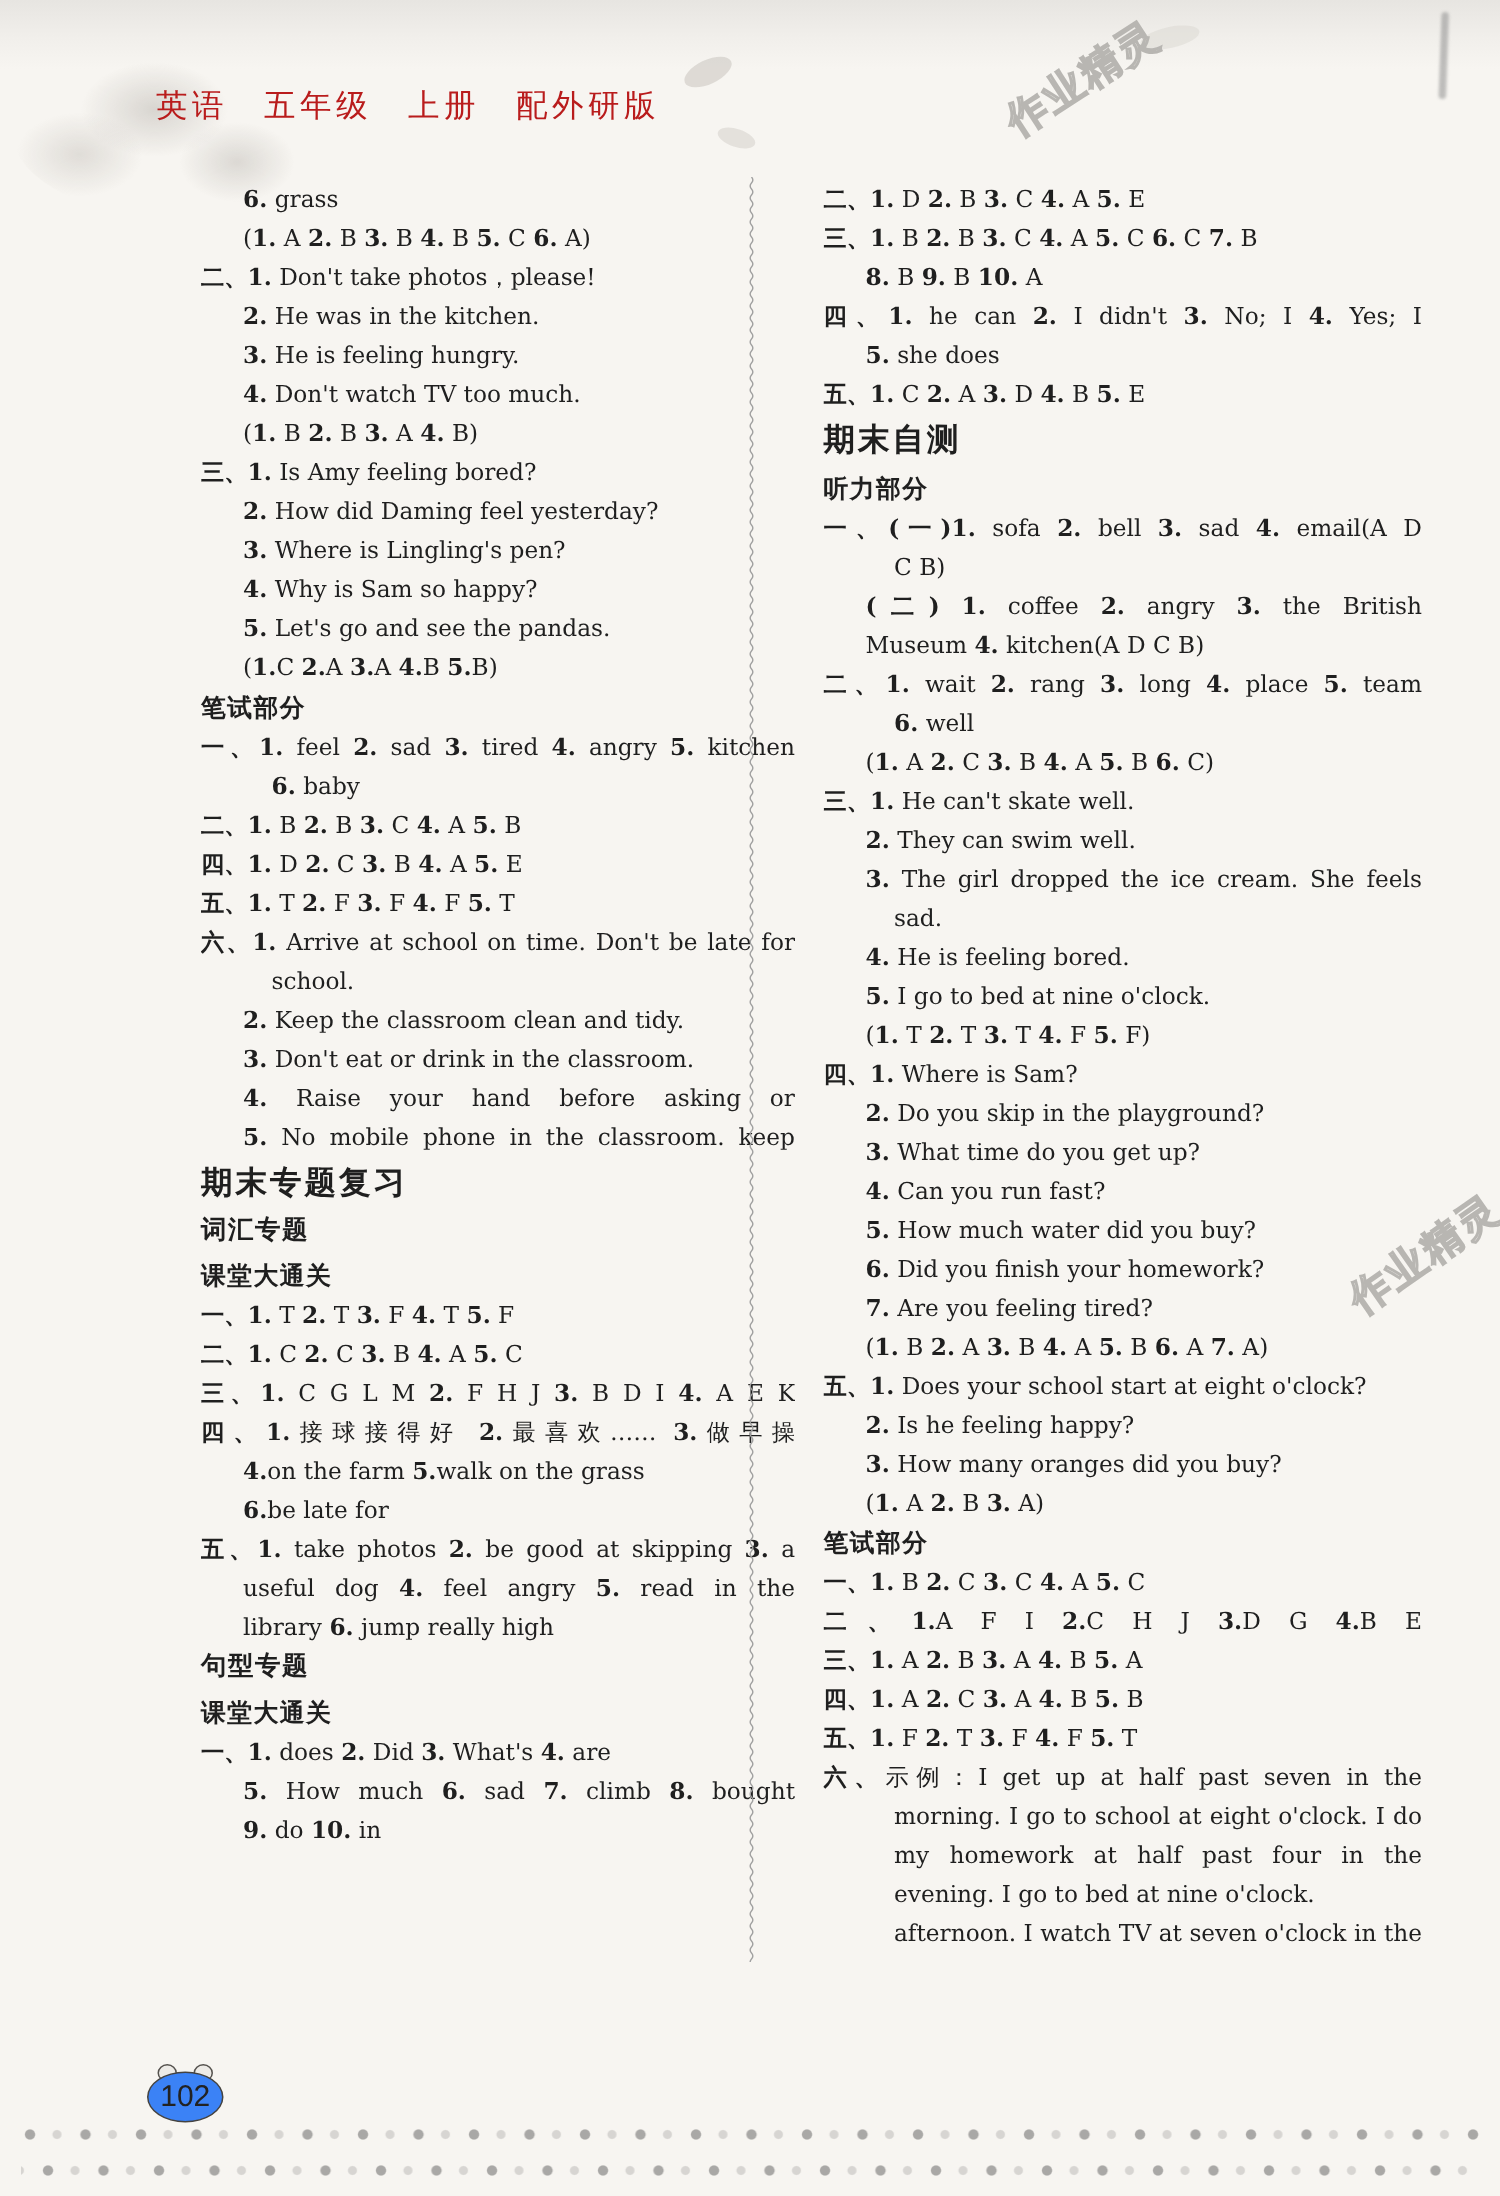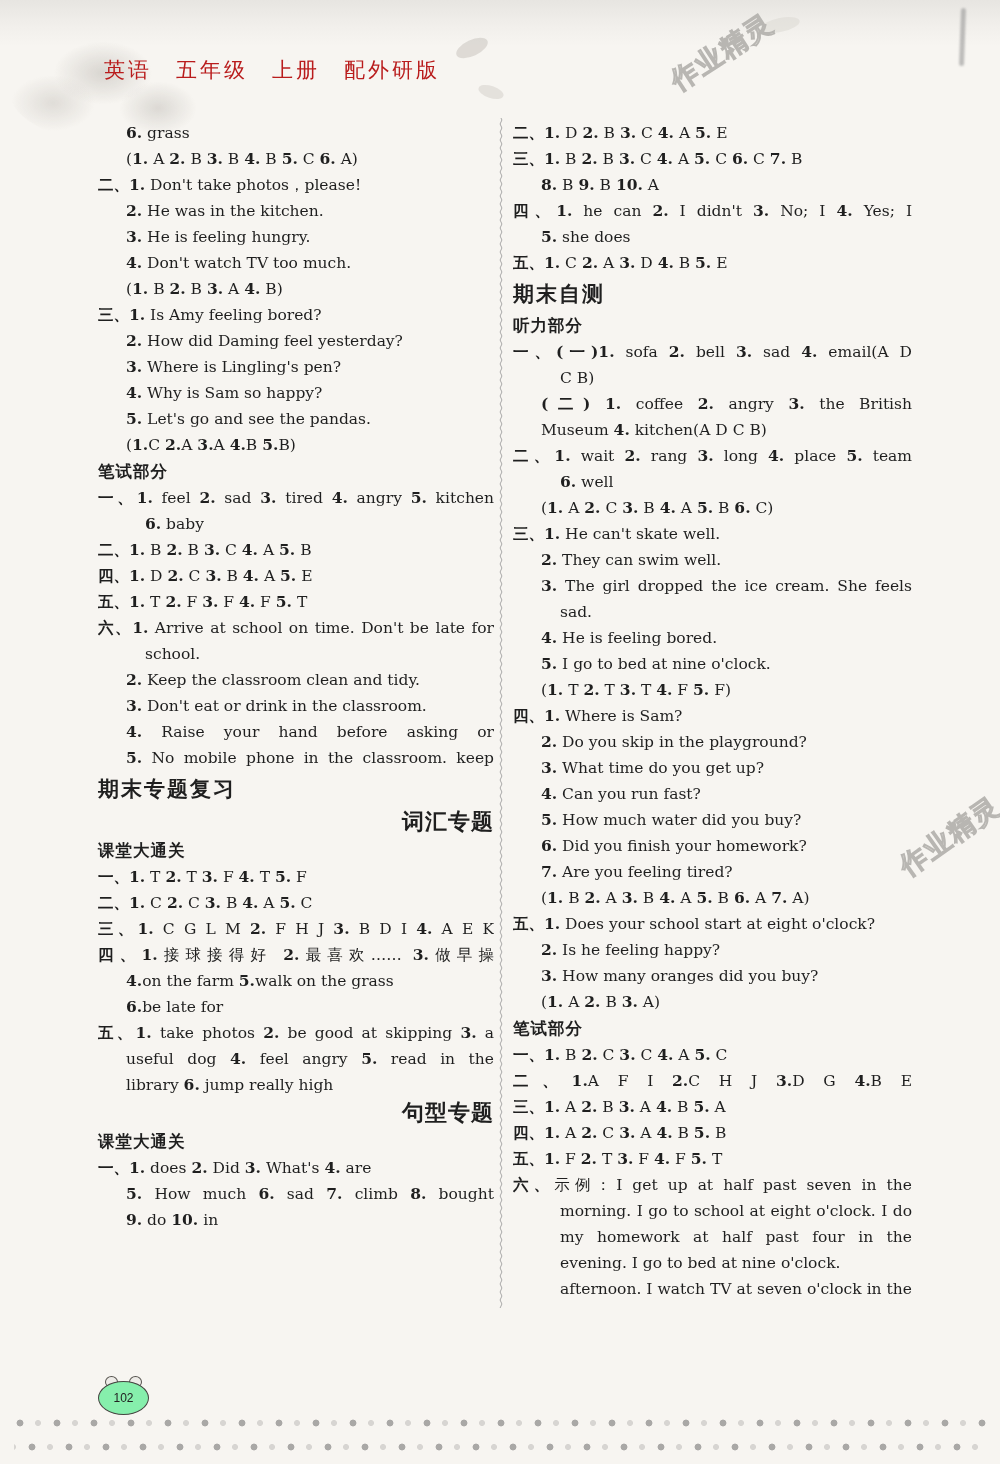--- a/index.html
+++ b/index.html
@@ -29,37 +29,37 @@
   #deco-petal-3{left:760px;top:18px;width:40px;height:14px;background:rgba(215,212,207,.45);transform:rotate(-12deg);}
   #scan-streak{
     position:absolute;left:960px;top:8px;width:5px;height:58px;
     background:#8f8f8f;opacity:.55;filter:blur(1px);border-radius:3px;transform:rotate(2deg);
   }
   #header-title{
     position:absolute;left:104px;top:56px;
     font-size:21px;letter-spacing:3px;color:#b91c1c;
     font-family:"DejaVu Serif", serif;
   }
-  .col{position:absolute;top:120px;font-size:15.5px;line-height:26px;}
+  .col{position:absolute;top:120px;font-size:15.5px;line-height:26px;margin-left:36px;}
   #col-left{left:98px;width:396px;}
   #col-right{left:513px;width:399px;}
   .line{height:26px;overflow:hidden;text-align:left;}
   .line.j{text-align:justify;text-align-last:justify;}
   .line.l1{padding-left:28px;}
   .line.l2{padding-left:47px;}
   .line b{font-weight:bold;}
   .h1c{
     height:36px;line-height:36px;text-align:left;
     font-family:"Liberation Sans", sans-serif;
     font-weight:bold;font-size:21px;letter-spacing:2px;
   }
   .h2c{
-    height:30px;line-height:30px;text-align:right;
-    font-family:Liberation Sans, sans-serif;
-    font-weight:bold;font-size:22px;letter-spacing:1px;
+    height:30px;line-height:30px;text-align:left;
+    font-family:Liberation Mono, monospace;
+    font-weight:bold;font-size:17px;letter-spacing:1px;
   }
   .h3l{
     height:27px;line-height:27px;text-align:left;
     font-family:Liberation Serif, serif;
     font-weight:bold;font-size:16.5px;letter-spacing:1px;
   }
   #divider{position:absolute;left:498px;top:118px;}
   .watermark{
     position:absolute;
     font-family:"Liberation Sans", sans-serif;
@@ -72,23 +72,23 @@
   #watermark-2{left:892px;top:818px;transform:rotate(-35deg);}
   #page-number-badge{position:absolute;left:98px;top:1376px;width:52px;height:40px;}
   #page-number-badge .ear{
     position:absolute;top:0px;width:11px;height:10px;border-radius:50%;
     border:1.5px solid #55524e;background:#edebe7;
   }
   #page-number-badge .ear.left{left:7px;}
   #page-number-badge .ear.right{left:31px;}
   #page-number-badge .oval{
     position:absolute;left:0;top:5px;width:49px;height:32px;border-radius:50%;
-    border:1.6px solid #454340;background:#86efac;
+    border:1.6px solid #454340;background:#3b82f6;
     text-align:center;line-height:32px;
-    font-family:"Liberation Sans", sans-serif;font-size:12px;color:#222;
+    font-family:"Liberation Sans", sans-serif;font-size:20px;color:#222;
   }
   .dots-row{
     position:absolute;left:14px;width:972px;height:14px;
     background-image:
       radial-gradient(circle 3.4px at 6px 7px, #a9a8a6 3px, rgba(0,0,0,0) 3.8px),
       radial-gradient(circle 3px at 24px 7px, #d7d5d2 2.6px, rgba(0,0,0,0) 3.4px);
     background-size:37px 14px;background-repeat:repeat-x;
   }
   #dots-row-1{top:1416px;}
   #dots-row-2{top:1440px;background-position:12px 0,12px 0;}

